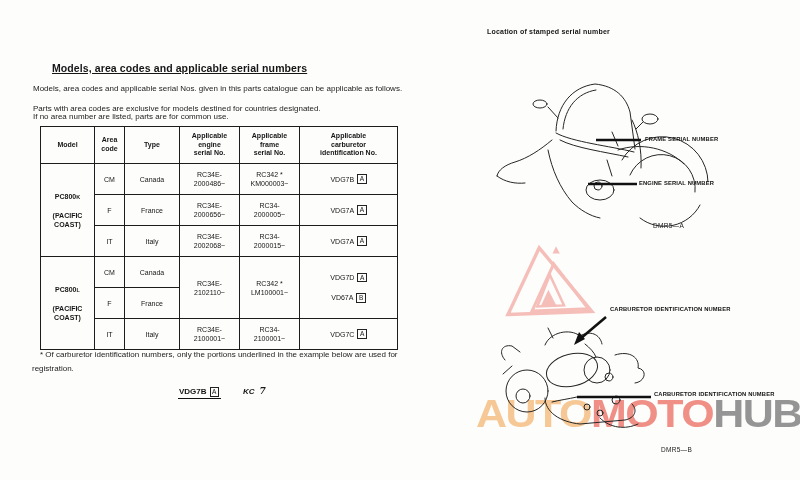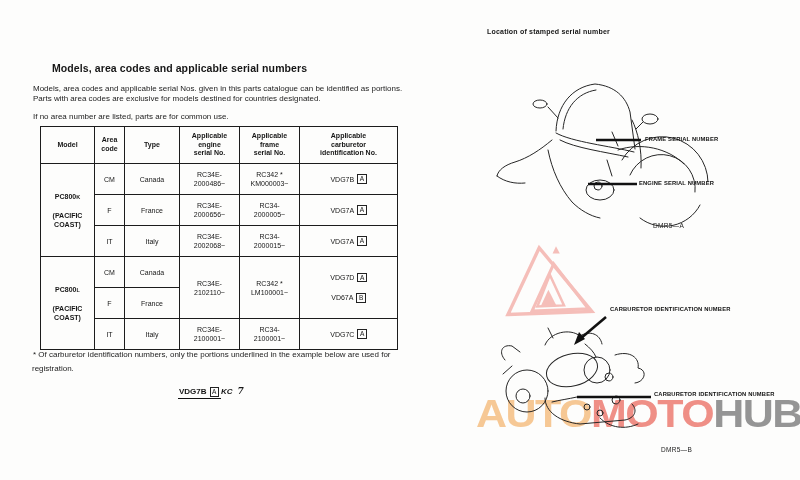--- a/index.html
+++ b/index.html
@@ -1,42 +1,42 @@
 <!DOCTYPE html>
 <html><head>
 <meta charset="utf-8">
 <style>
   html,body{margin:0;padding:0;}
   body{width:800px;height:480px;position:relative;background:#fdfdfc;overflow:hidden;
        font-family:"Liberation Sans",sans-serif;color:#161616;}
   .abs{position:absolute;}
 
   
-  .doc-title{left:52px;top:62px;font-size:10.5px;font-weight:bold;letter-spacing:.1px;}
+  .doc-title{left:52px;top:62px;font-size:10.5px;font-weight:bold;letter-spacing:.1px;text-decoration:underline;}
   .intro-line{left:33px;font-size:8px;color:#222;}
-  .i1{top:84px;} .i2{top:94px;} .i3{top:112px;}
+  .i1{top:84px;} .i2{top:104px;} .i3{top:112px;}
 
   table.serials{position:absolute;left:40px;top:126px;width:357px;border-collapse:collapse;
         table-layout:fixed;background:#fdfdfc;}
   table.serials, table.serials th, table.serials td{border:1.2px solid #1c1c1c;}
   table.serials th{height:34px;font-size:7px;font-weight:bold;text-align:center;
         vertical-align:middle;white-space:pre-line;line-height:8.6px;padding:1px;}
   table.serials td{height:28px;font-size:7px;text-align:center;vertical-align:middle;
         white-space:pre-line;line-height:9px;padding:1px;}
   td.model-cell{font-weight:600;}
   .suffix{font-size:5.5px;}
   .box{display:inline-block;border:1px solid #222;padding:0 1.5px;margin-left:3px;
         font-size:6.5px;line-height:7.5px;font-weight:normal;}
   .carb-line{display:flex;justify-content:center;align-items:center;margin:1px 0;}
 
-  .footnote{left:33px;font-size:8px;color:#222;}
+  .footnote{left:40px;font-size:8px;color:#222;}
   .fn1{top:350px;} .fn2{top:364px;left:32px;}
   .example{left:178px;top:386px;font-size:8px;font-weight:bold;}
   .ex-under{border-bottom:1.5px solid #111;padding:0 2px 2px 1px;}
-  .ex-kc{margin-left:0;font-style:italic;}
+  .ex-kc{margin-left:22px;font-style:italic;}
   .ex-digit{margin-left:5px;font-style:italic;font-family:"DejaVu Serif",serif;font-size:9px;}
 
   
   .loc-heading{left:487px;top:28px;font-size:7px;font-weight:bold;letter-spacing:.2px;}
   .tiny-label{font-size:5.8px;font-weight:bold;letter-spacing:.15px;z-index:3;color:#111;}
   .lbl-frame{left:645px;top:136px;}
   .lbl-engine{left:639px;top:180px;}
   .lbl-carb1{left:610px;top:306px;}
   .lbl-carb2{left:654px;top:391px;}
   .fig-cap{font-size:6.5px;letter-spacing:.3px;z-index:3;color:#222;}
@@ -52,21 +52,21 @@
   .wm-fill{fill:currentColor;stroke:none;}
 
   .wm-text{left:476px;top:392px;z-index:1;font-size:43px;font-weight:800;
         letter-spacing:-1.5px;transform:scaleY(.9);transform-origin:top left;
         white-space:nowrap;opacity:.92;}
 </style>
 </head>
 <body>
 
 <div class="abs doc-title">Models, area codes and applicable serial numbers</div>
-<div class="abs intro-line i1">Models, area codes and applicable serial Nos. given in this parts catalogue can be identified as portions.</div>
+<div class="abs intro-line i1">Models, area codes and applicable serial Nos. given in this parts catalogue can be applicable as follows.</div>
 <div class="abs intro-line i2">Parts with area codes are exclusive for models destined for countries designated.</div>
 <div class="abs intro-line i3">If no area number are listed, parts are for common use.</div>
 
 <table class="serials">
   <colgroup>
     <col style="width:54px">
       <col style="width:30px">
       <col style="width:55px">
     <col style="width:60px">
       <col style="width:60px">

